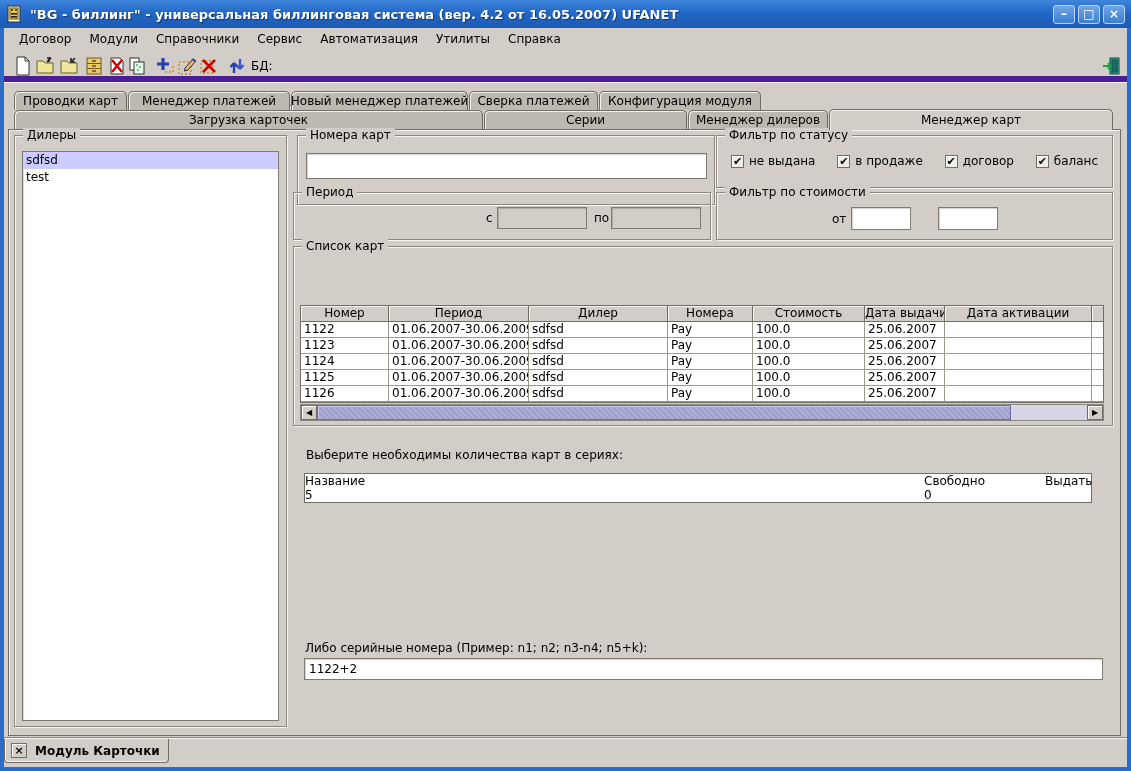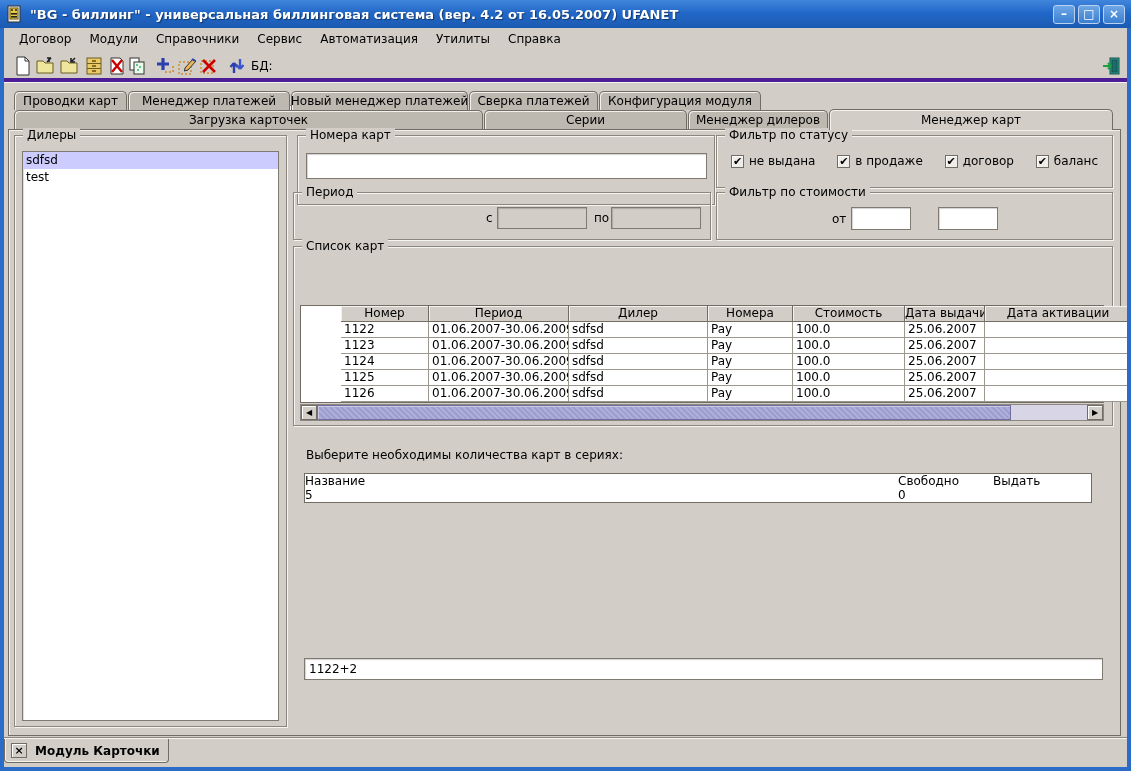--- a/index.html
+++ b/index.html
@@ -22,21 +22,21 @@
   .winbtns { margin-left:auto; display:flex; gap:3px; }
   .wbtn { width:22px; height:19px; background:linear-gradient(180deg,#6ea6e6,#3a7fd2);
     border:1px solid #b9d2ef; border-radius:3px; color:#fff; font-weight:bold; font-size:12px;
     display:flex; align-items:center; justify-content:center; line-height:1; }
   
   .menubar { position:absolute; left:4px; top:28px; width:1123px; height:22px; background:#d2cec7;
     display:flex; align-items:center; padding-left:6px; }
   .menu-item { padding:2px 9px; }
   
   .toolbar { position:absolute; left:4px; top:50px; width:1123px; height:32px; background:#d2cec7;
-    border-bottom:4px solid #4c1d95; box-shadow:0 1px 0 #f7f5f1; }
+    border-bottom:6px solid #4c1d95; box-shadow:0 1px 0 #f7f5f1; }
   .tbi { position:absolute; width:22px; height:22px; top:5px; display:flex; align-items:center; justify-content:center; }
   .tbi svg { width:20px; height:20px; }
   .db-label { position:absolute; left:247px; top:9px; }
   .combo { position:absolute; display:flex; align-items:center; border:1px solid #84807a;
     box-shadow:inset -1px -1px 0 #fff; background:#fff; height:23px; }
   .combo .cval { flex:1; padding-left:6px; overflow:hidden; white-space:nowrap; }
   .combo .carr { width:20px; text-align:center; font-size:9px; color:#111; }
   #db-combo { left:273px; top:55px; width:149px; }
   
   .tab { position:absolute; height:19px; display:flex; align-items:center; justify-content:center;
@@ -61,39 +61,39 @@
     font-size:11px; line-height:1; font-weight:bold; }
   .cbrow { display:flex; align-items:center; gap:5px; }
   
   .list { position:absolute; left:22px; top:151px; width:257px; height:570px; background:#fff;
     border:1px solid #7e7a72; box-shadow:inset 1px 1px 1px rgba(0,0,0,.15); z-index:3; }
   .list-item { height:17px; line-height:17px; padding-left:3px; }
   .list-item.sel { background:#ccccff; }
   
   .ctable { position:absolute; left:300px; top:305px; width:804px; background:#fff;
     border:1px solid #716d65; z-index:3; }
-  .trow { display:grid; grid-template-columns:88px 140px 139px 85px 112px 80px 147px 11px;margin-left:40px; }
+  .trow { display:grid; grid-template-columns:88px 140px 139px 85px 112px 80px 147px 11px; }
   .trow .hc { height:16px; line-height:15px; text-align:center; background:#d2cec7;
     border-right:1px solid #716d65; border-bottom:1px solid #716d65;
     box-shadow:inset 1px 1px 0 #f3f1ec; overflow:hidden; white-space:nowrap; }
   .trow .dc { height:16px; line-height:15px; padding-left:3px; border-right:1px solid #9c9890;
     border-bottom:1px solid #9c9890; overflow:hidden; white-space:nowrap; background:#fff; }
   .trow .hc:last-child, .trow .dc:last-child { border-right:none; }
   
   .hscroll { position:absolute; left:300px; top:404px; width:804px; height:17px; display:flex;
     border:1px solid #8b877e; background:#d8d6e6; z-index:3; }
   .sbtn { width:16px; height:15px; background:#d2cec7; border:1px solid #716d65;
     box-shadow:inset 1px 1px 0 #fff; font-size:8px; display:flex; align-items:center; justify-content:center; }
   .thumb { width:694px; height:15px;
     background:repeating-linear-gradient(45deg,#9e9ecd 0 2px,#aeaeda 2px 4px);
     border:1px solid #716da0; box-shadow:inset 1px 1px 0 #c9c9ea; }
   .htrack { flex:1; background:#d8d6e6; }
   
   .stable { position:absolute; left:304px; top:473px; width:788px; background:#fff; border:1px solid #716d65; z-index:3; }
-  .srow { display:grid; grid-template-columns:593px 95px 98px; }
+  .srow { display:grid; grid-template-columns:593px 95px 98px;gap:26px; }
   
   .pager-lbl { position:absolute; background:#d2cec7; border:1px solid #716d65;
     box-shadow:inset 1px 1px 0 #fff, inset -1px -1px 0 #969288;
     display:flex; align-items:center; justify-content:center; }
   
   .modbar { position:absolute; left:0; top:737px; width:1131px; height:30px; background:#d2cec7;
     border-top:1px solid #8b877e; box-shadow:inset 0 1px 0 #f6f4ef; z-index:40; }
   .modtab { position:absolute; left:4px; top:1px; width:165px; height:24px; background:#d2cec7;
     border:1px solid #716d65; border-top:none; border-radius:0 0 4px 4px;
     display:flex; align-items:center; gap:8px; padding-left:6px;
@@ -378,20 +378,21 @@
       <span class="hc">Название</span>
       <span class="hc">Свободно</span>
       <span class="hc">Выдать</span>
     </div>
     <div class="srow">
       <span class="dc">5</span>
       <span class="dc">0</span>
     </div>
   </div>
 
+  <span class="lab" style="left:305px; top:641px">Либо серийные номера (Пример: n1; n2; n3-n4; n5+k):</span>
   <input class="fld" style="position: absolute; left: 304px; top: 658px; width: 799px; height: 22px; z-index: 3;" value="1122+2">
 
   <div class="btn" style="left:966px; top:692px; width:46px; height:24px">Ок</div>
   <div class="btn" style="left:1022px; top:692px; width:76px; height:24px">Отмена</div>
 
   <div class="modbar">
     <div class="modtab">
       <span class="x">×</span>
       <span class="lbl">Модуль Карточки</span>
     </div>

